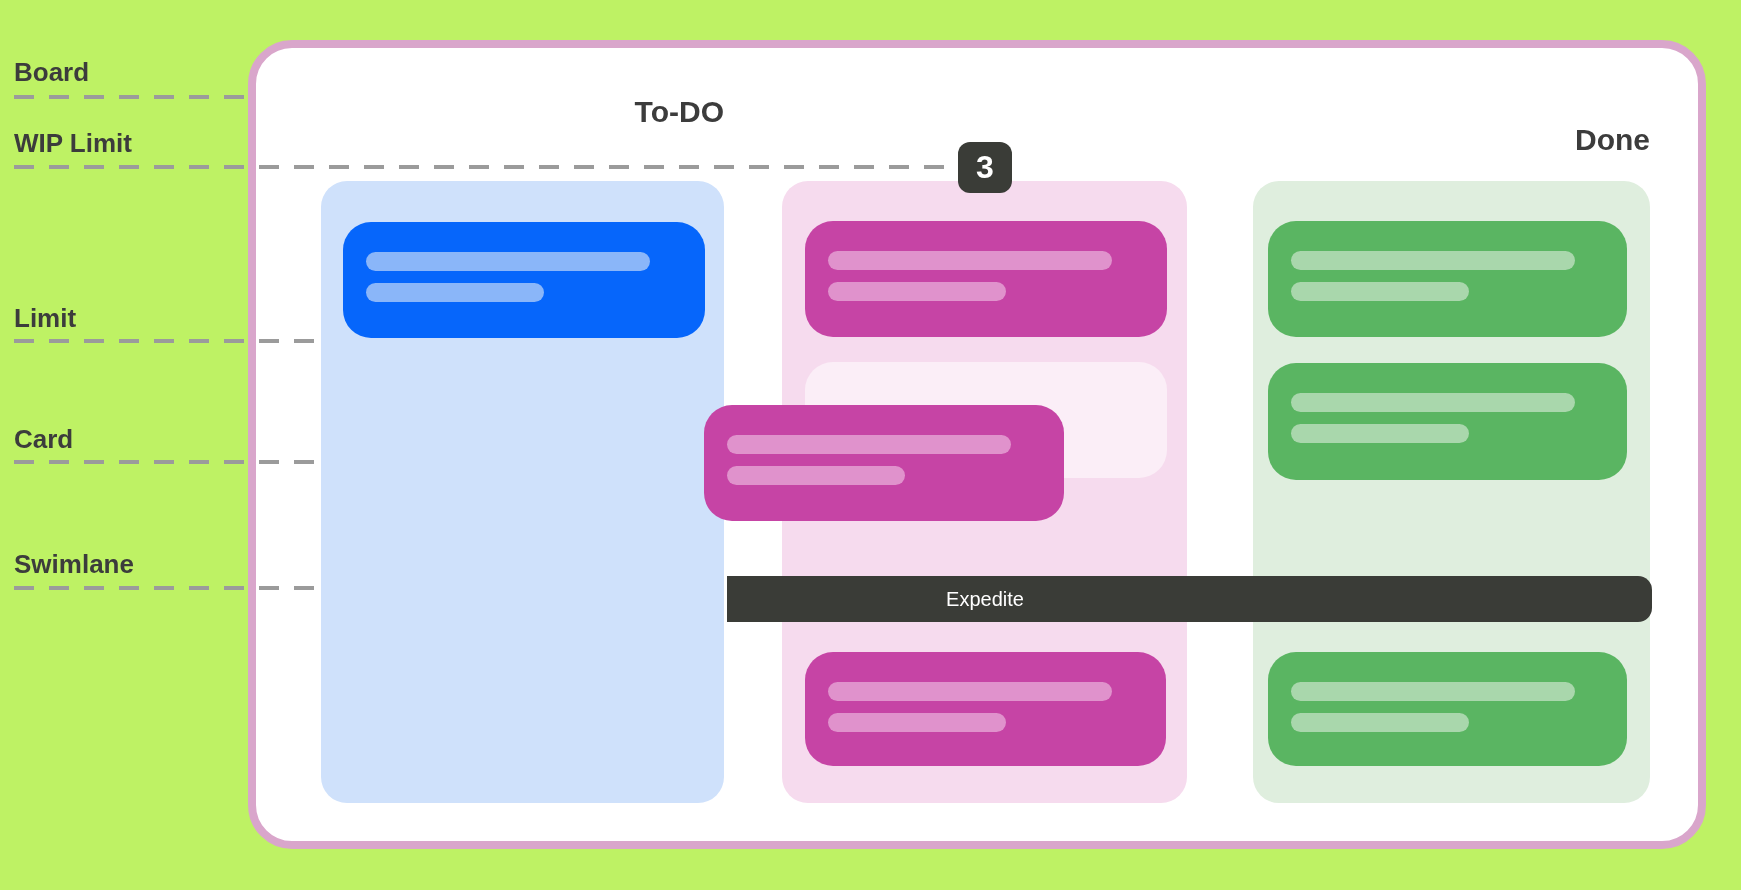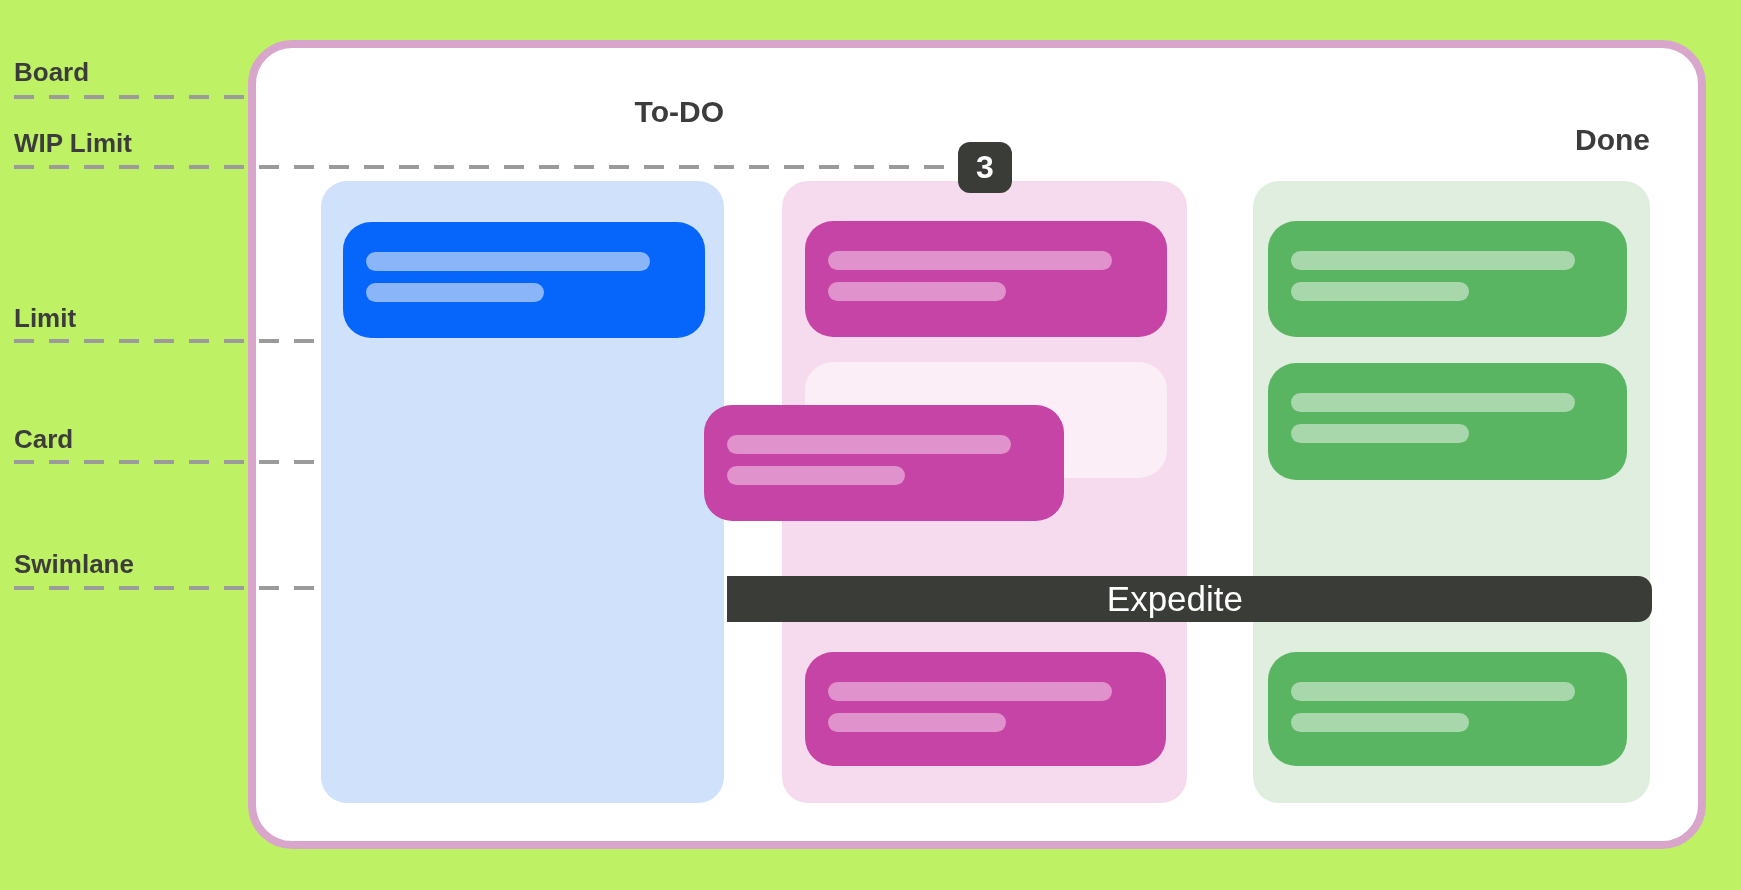--- a/index.html
+++ b/index.html
@@ -57,22 +57,22 @@
   .c-doing2{left:805px;top:652px;width:361px;height:114px;}
   .c-done1 {left:1268px;top:221px;width:359px;}
   .c-done2 {left:1268px;top:363px;width:359px;height:117px;}
   .c-done3 {left:1268px;top:652px;width:359px;height:114px;}
   
   .swimlane-bar{
     position:absolute;left:727px;top:576px;width:925px;height:46px;
     background:var(--dark,#3a3c37);border-radius:0 14px 14px 0;z-index:3;
   }
   .swimlane-bar .lbl{
-    position:absolute;left:0;top:0;width:516px;text-align:right;
-    color:#fff;font-size:35px;font-weight:400;line-height:46px;
+    position:absolute;left:0;top:0;width:516px;text-align:center;
+    color:#fff;font-size:20px;font-weight:400;line-height:46px;
   }
 </style>
 </head>
 <body>
 
 <div class="stage">
 
   <div class="legend-label" style="top:58px">Board</div>
   <div class="dash-line" style="left:14px;top:95px;width:234px"></div>
 

